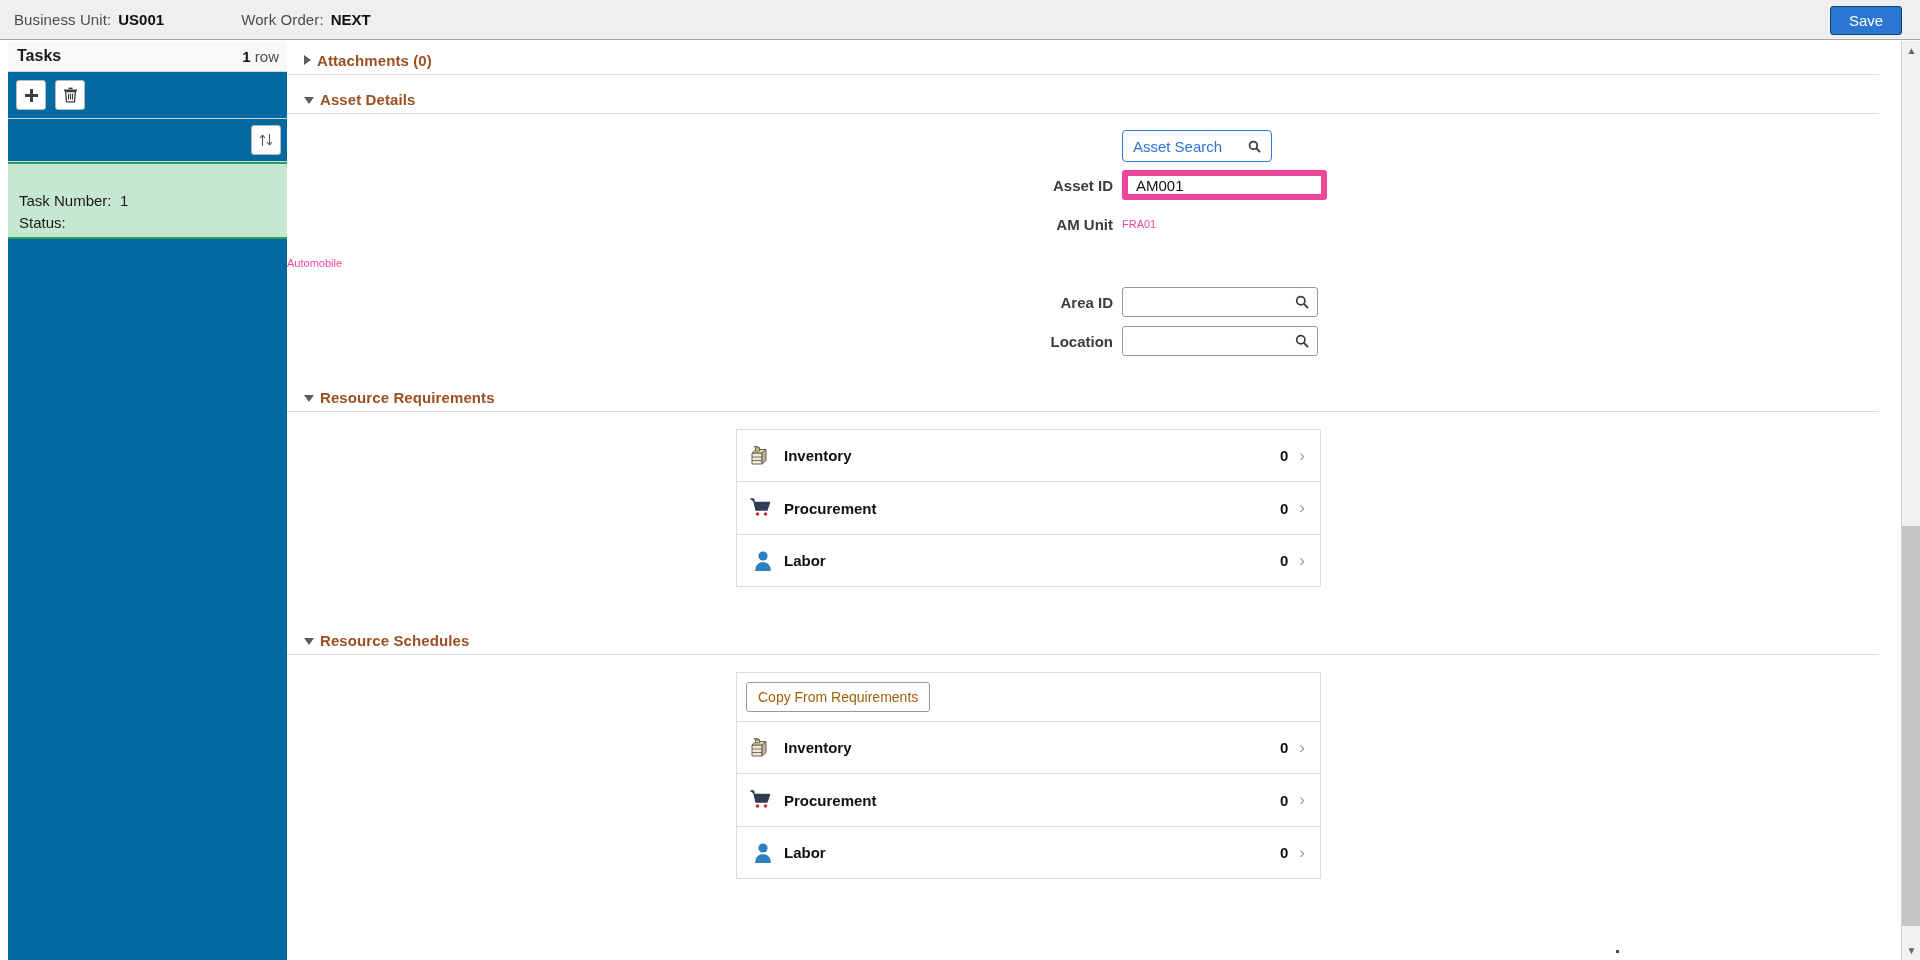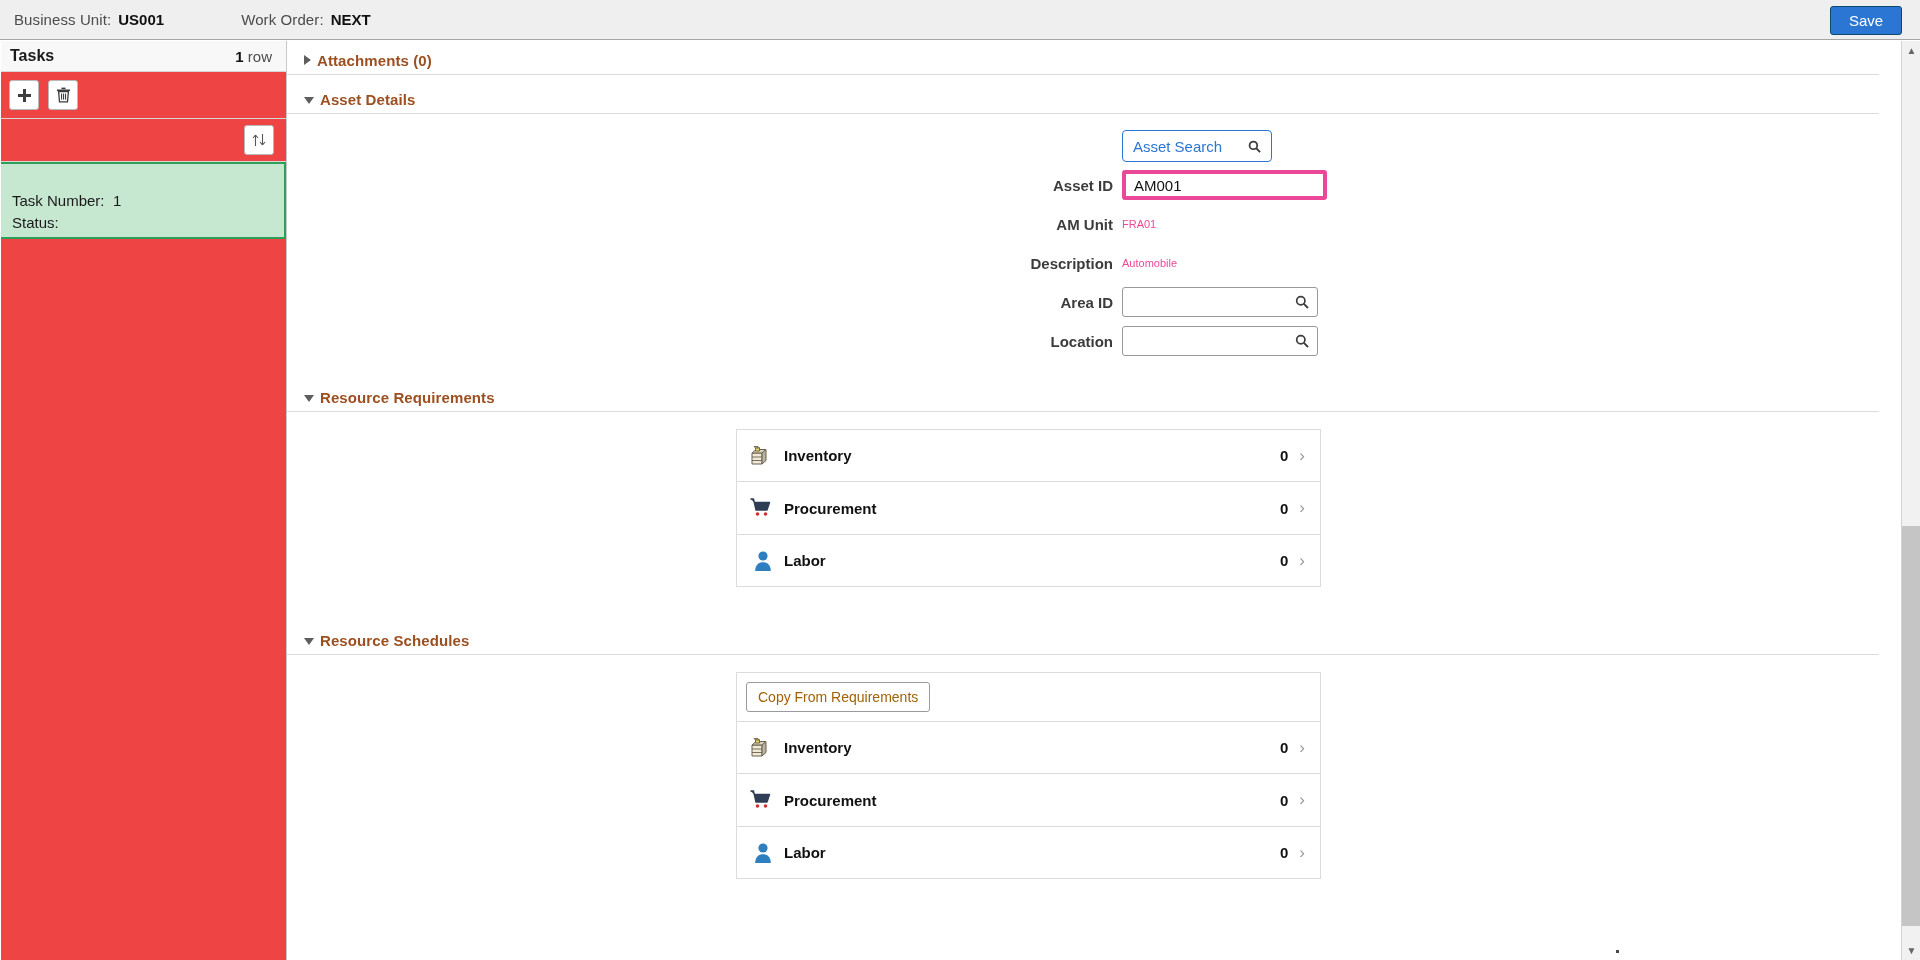--- a/index.html
+++ b/index.html
@@ -34,23 +34,23 @@
   .save-btn {
     position: absolute; right: 18px; top: 6px;
     height: 29px; width: 72px;
     background: #2a76d2; border: 1px solid #0c4a6e; border-radius: 3px;
     color: #fff; font-size: 15px; font-family: "Liberation Sans", sans-serif;
     cursor: pointer; line-height: 1;
   }
 
   
   .sidebar {
-    position: absolute; top: 41px; left: 1px;
+    position: absolute; top: 41px; left: 8px;
     width: 286px; height: 919px;
-    background: #ef4444;
+    background: #0369a1;
     border-right: 1px solid #c8c8c8;
   }
   .sb-head {
     height: 31px; display: flex; align-items: center;
     justify-content: space-between;
     padding: 0 14px 0 9px;
     border-bottom: 1px solid #d7d7d7;
     background: #f8f8f8;
   }
   .sb-title { font-size: 16px; font-weight: 700; color: #1a1a1a; }
@@ -136,21 +136,21 @@
   .asset-search-btn {
     width: 150px; height: 32px;
     border: 1px solid #2a76d2; border-radius: 4px;
     background: #fff; color: #2a76d2; font-size: 15px;
     font-family: "Liberation Sans", sans-serif;
     display: flex; align-items: center; justify-content: center;
     gap: 26px; cursor: pointer; padding: 0;
   }
   .txtfield {
     width: 205px; height: 30px;
-    border: 4px solid #ec4899; border-radius: 3px;
+    border: 6px solid #ec4899; border-radius: 3px;
     background: #fff; font-size: 15px; color: #111;
     padding: 0 8px; font-family: "Liberation Sans", sans-serif;
     outline: none;
   }
   .lookupfield {
     width: 196px; height: 30px;
     border: 1px solid #999; border-radius: 3px;
     background: #fff; display: flex; align-items: center;
     justify-content: flex-end; padding-right: 8px;
   }
@@ -297,21 +297,20 @@
       <div class="form-label">Asset ID</div>
       <input class="txtfield" value="AM001" style="">
     </div>
 
     <div class="form-row">
       <div class="form-label">AM Unit</div>
       <div class="readonly-val">FRA01</div>
     </div>
 
     <div class="form-row">
-      <div class="form-label">Description</div>
       <div class="readonly-val">Automobile</div>
     </div>
 
     <div class="form-row">
       <div class="form-label">Area ID</div>
       <div class="lookupfield">
         <svg width="14" height="14" viewBox="0 0 14 14">
           <circle cx="5.8" cy="5.8" r="4.1" fill="none" stroke="#3d3d3d" stroke-width="1.7"></circle>
           <line x1="8.9" y1="8.9" x2="13" y2="13" stroke="#3d3d3d" stroke-width="1.9"></line>
         </svg>

